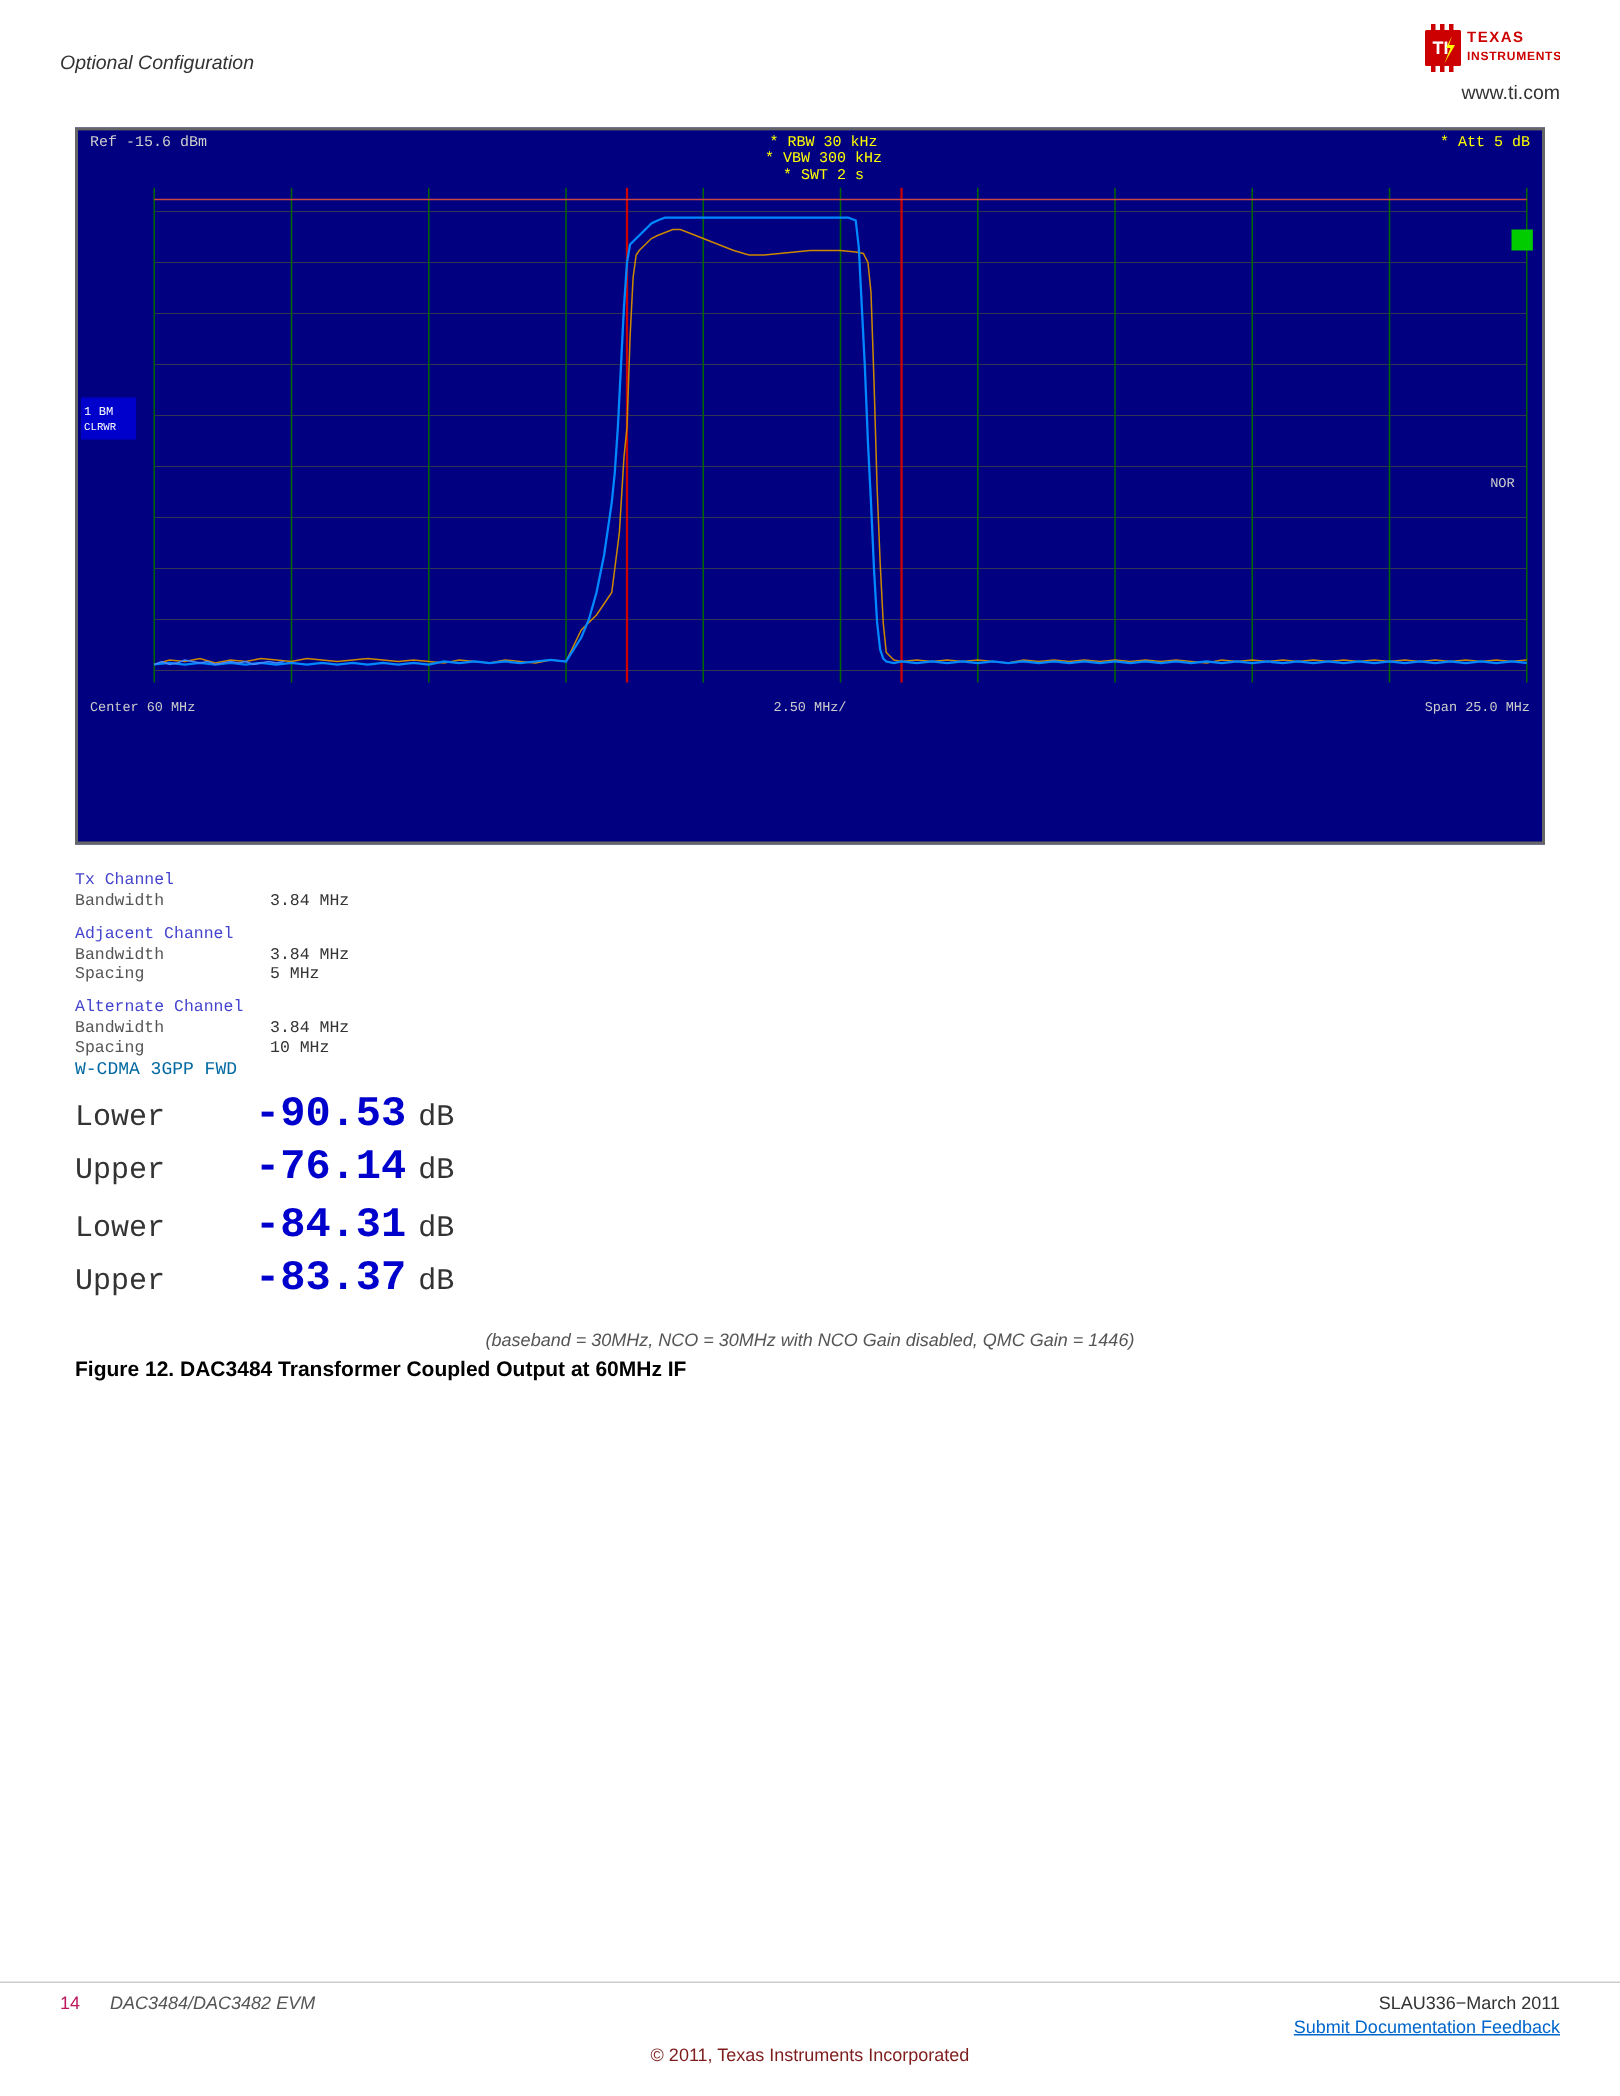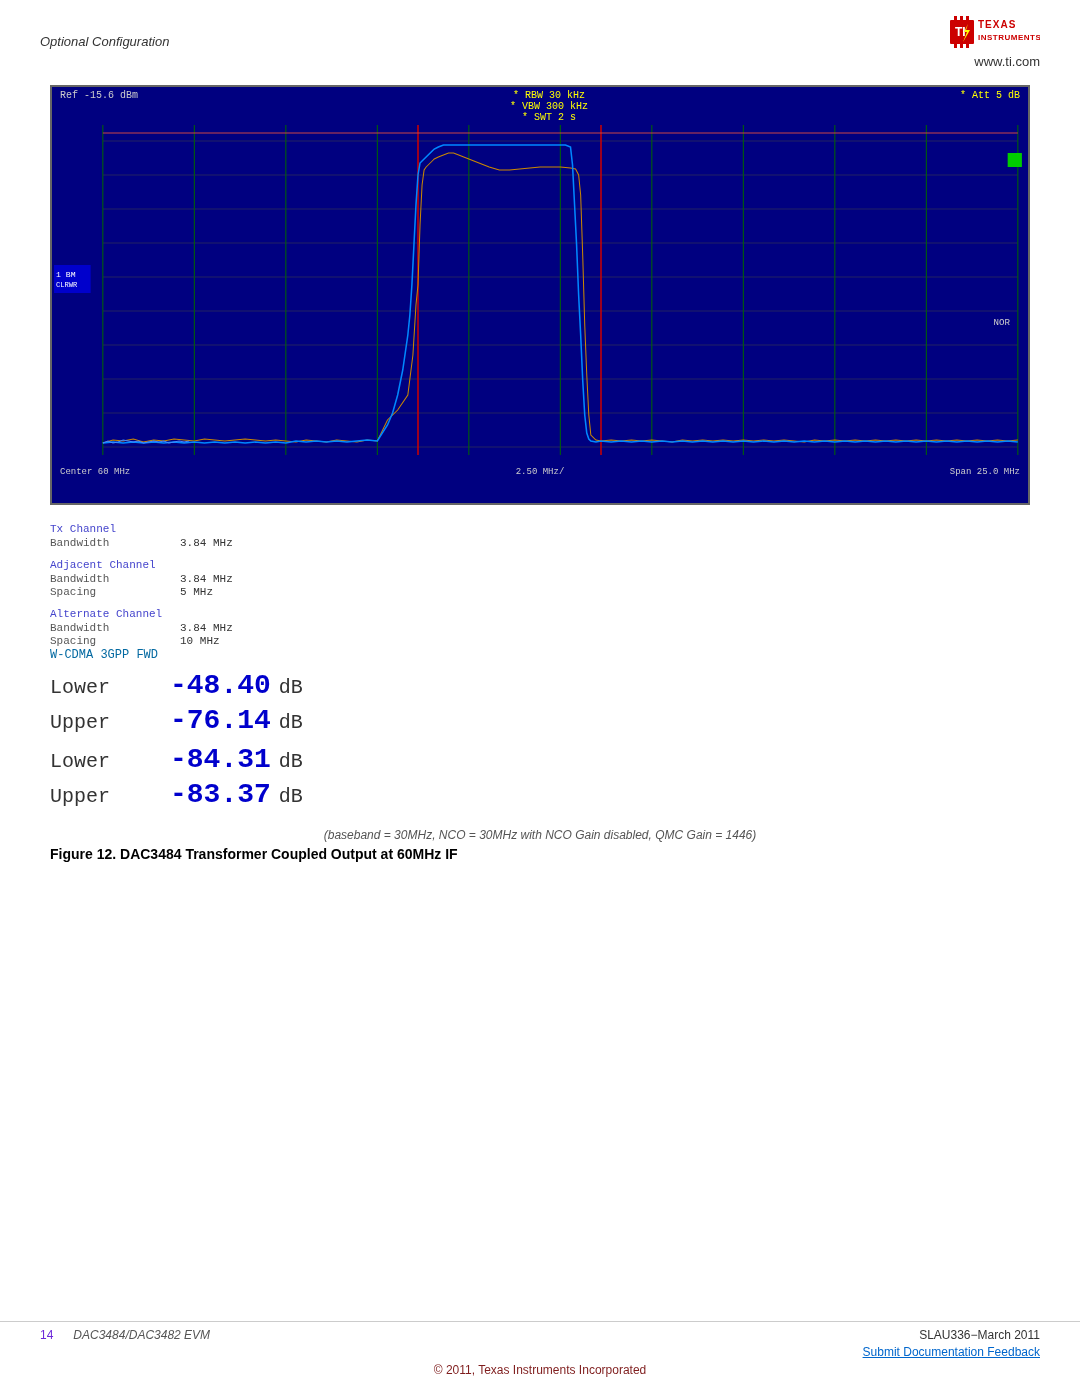--- a/index.html
+++ b/index.html
@@ -38,21 +38,21 @@
     .main-content {
       padding: 10px 40px 0 40px;
     }
 
     
     .chart-container {
       position: relative;
       background: #000080;
       border: 2px solid #666;
       width: 980px;
-      height: 420px;
+      height: 478px;
       margin: 0 auto;
       overflow: hidden;
     }
 
     .chart-grid-area {
       position: relative;
       background: #000080;
       height: 330px;
       margin: 0;
     }
@@ -192,21 +192,21 @@
       border-top: 1px solid #ccc;
     }
     .footer-top {
       display: flex;
       justify-content: space-between;
       align-items: flex-start;
       padding-top: 6px;
     }
     .footer-page {
       font-size: 12px;
-      color: #6d28d9;
+      color: #be185d;
     }
     .footer-doc {
       font-size: 12px;
       color: #555;
       font-style: italic;
     }
     .footer-right {
       text-align: right;
     }
     .footer-docnum {
@@ -418,21 +418,21 @@
         <span class="meas-value">10 MHz</span>
       </div>
     </div>
 
     <div class="right-measurements">
       <div class="wcdma-title" style="margin-bottom:8px;">W-CDMA 3GPP FWD</div>
 
 
       <div class="big-meas-row" style="margin-top:8px;">
         <span class="big-meas-label">Lower</span>
-        <span class="big-meas-value">-48.40</span>
+        <span class="big-meas-value">-90.53</span>
         <span class="big-meas-unit">dB</span>
       </div>
 
       <div class="big-meas-row">
         <span class="big-meas-label">Upper</span>
         <span class="big-meas-value">-76.14</span>
         <span class="big-meas-unit">dB</span>
       </div>
 
       <div class="big-meas-row" style="margin-top:8px;">

